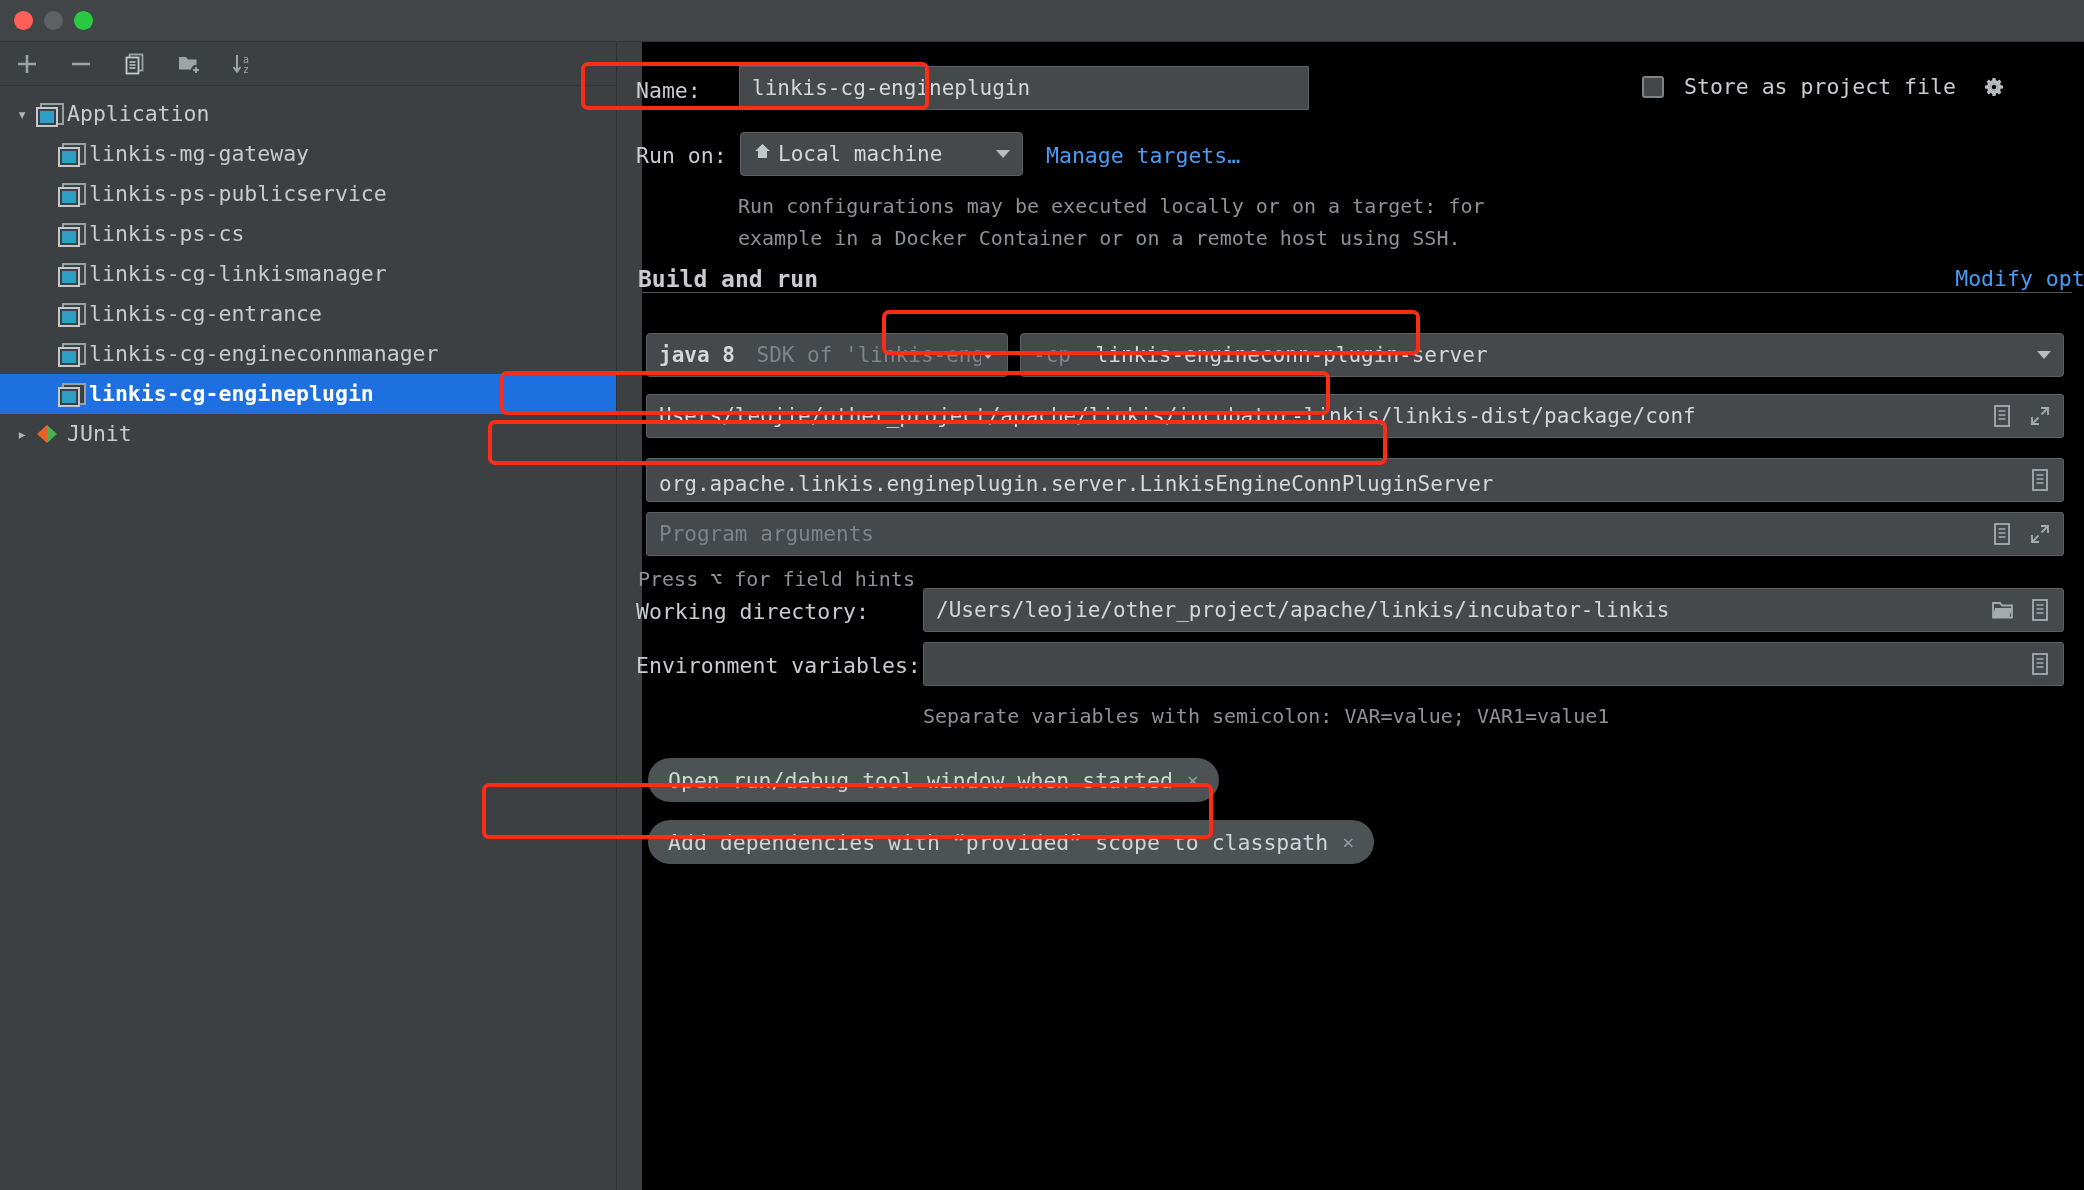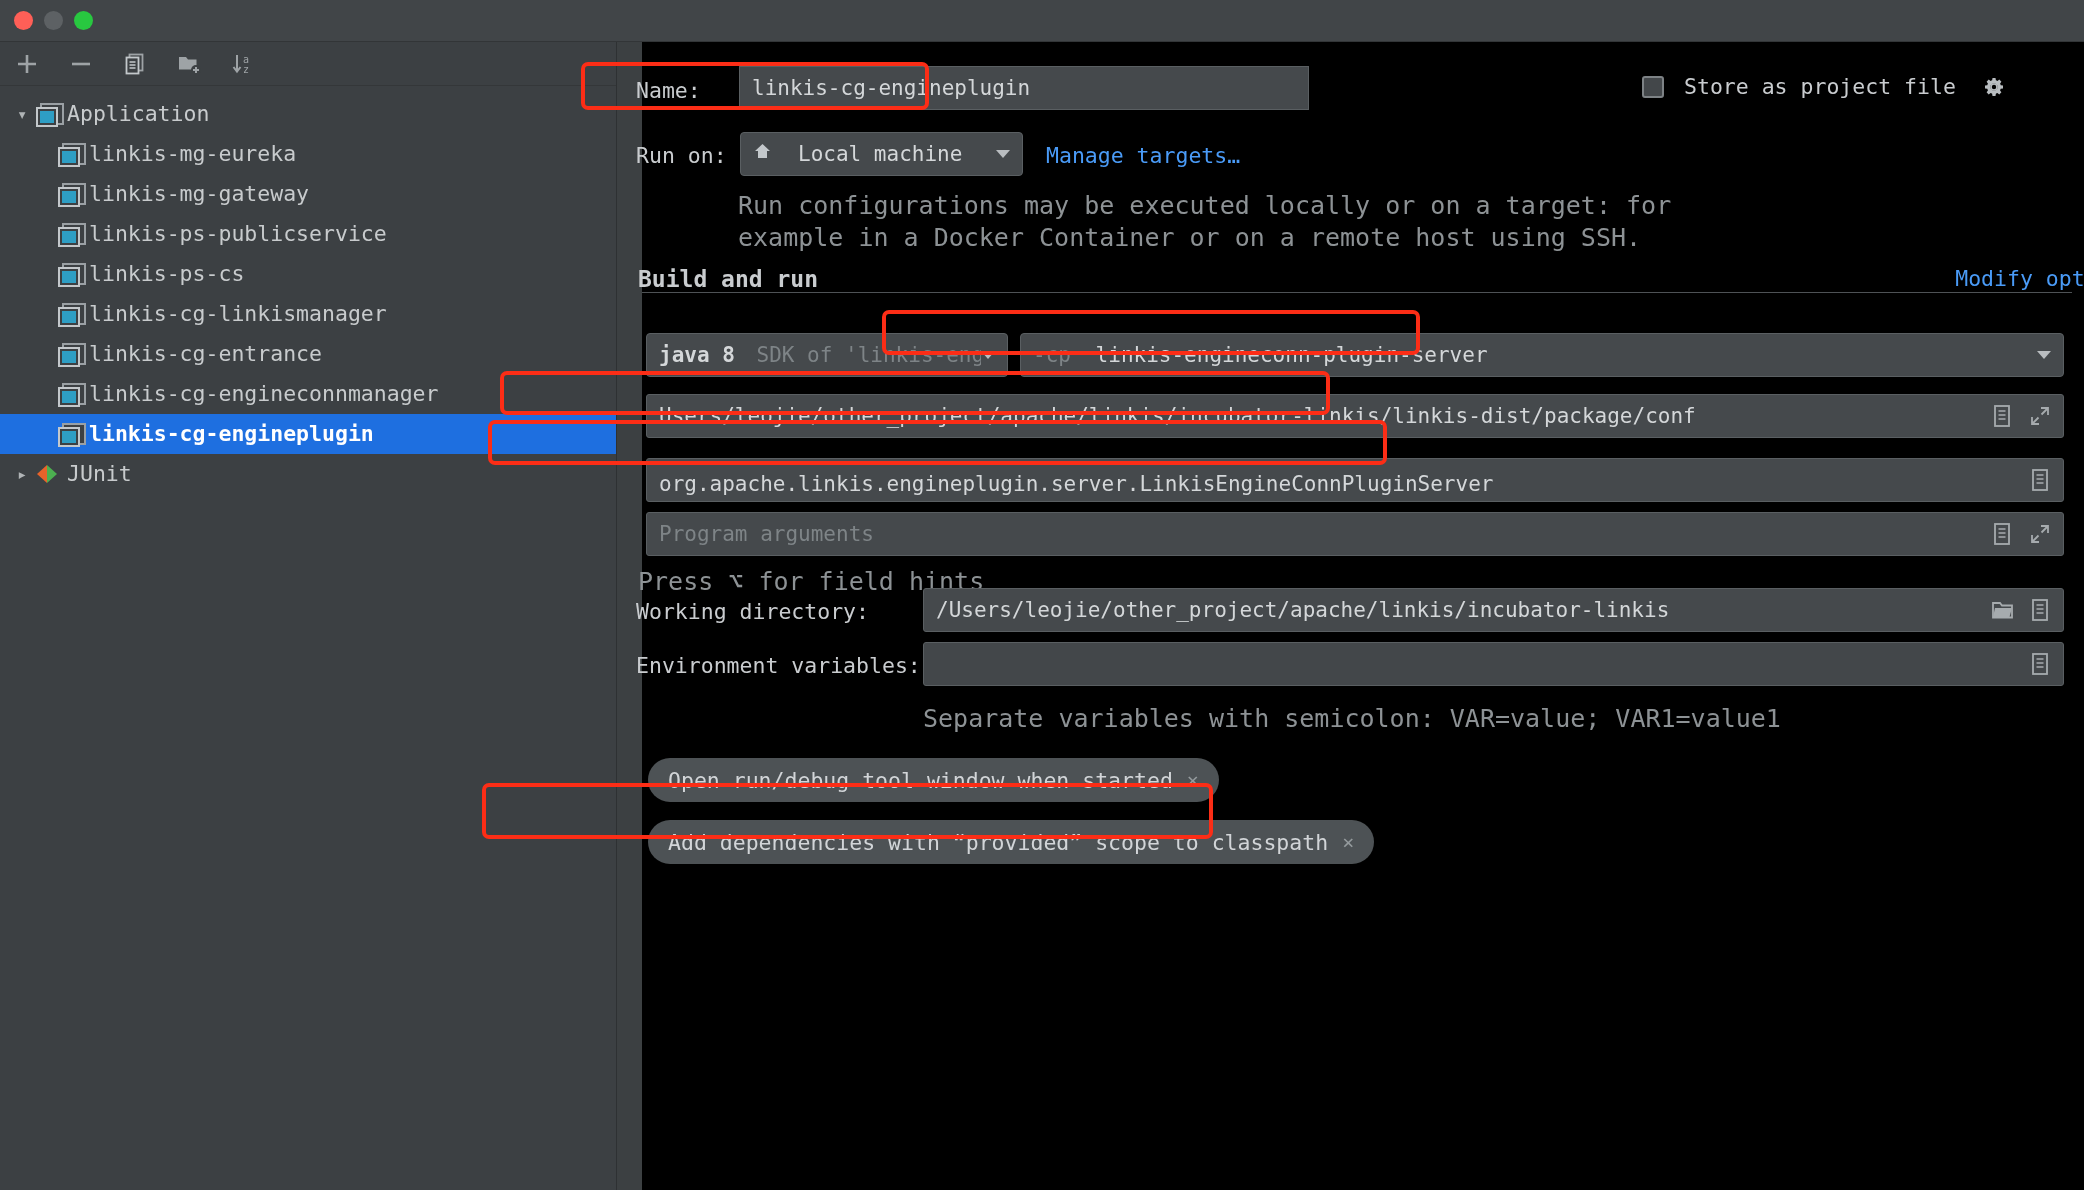--- a/index.html
+++ b/index.html
@@ -105,21 +105,21 @@
   .field.empty-look { background: #43474a; }
   .ph { color: #7e8487; }
 
   
   .hl {
     position: absolute; border: 4px solid #fc2d16; border-radius: 7px;
     pointer-events: none;
   }
 
   .link { color: #4a9bf7; font-size: 21.5px; }
-  .muted { color: #8d9295; font-size: 25px; }
+  .muted { color: #8d9295; font-size: 20px; }
 
   .divider { height: 1px; background: #4e5255; }
 
   .combo-arrow {
     width: 0; height: 0; border-left: 7px solid transparent;
     border-right: 7px solid transparent; border-top: 8px solid #b9bdc0;
   }
   .chev-down-sm {
     font-size: 17px; color: #4a9bf7;
   }
@@ -187,24 +187,20 @@
     </div>
 
     <div class="tree">
 
       <div class="tree-row root">
         <span class="chev">▾</span>
         <span class="app-icon"></span>
         <span class="tree-label">Application</span>
       </div>
 
-      <div class="tree-row child">
-        <span class="app-icon"></span>
-        <span class="tree-label">linkis-mg-eureka</span>
-      </div>
       <div class="tree-row child">
         <span class="app-icon"></span>
         <span class="tree-label">linkis-mg-gateway</span>
       </div>
       <div class="tree-row child">
         <span class="app-icon"></span>
         <span class="tree-label">linkis-ps-publicservice</span>
       </div>
       <div class="tree-row child">
         <span class="app-icon"></span>
@@ -253,21 +249,21 @@
             <path fill="#b9bdc0" d="M20 13.2v-2.4l-2.2-.4a6.2 6.2 0 00-.7-1.7l1.3-1.8-1.7-1.7-1.8 1.3a6.2 6.2 0 00-1.7-.7L12.8 3.6h-2.4l-.4 2.2a6.2 6.2 0 00-1.7.7L6.5 5.2 4.8 6.9l1.3 1.8a6.2 6.2 0 00-.7 1.7l-2.2.4v2.4l2.2.4c.16.6.4 1.17.7 1.7l-1.3 1.8 1.7 1.7 1.8-1.3c.53.3 1.1.54 1.7.7l.4 2.2h2.4l.4-2.2c.6-.16 1.17-.4 1.7-.7l1.8 1.3 1.7-1.7-1.3-1.8c.3-.53.54-1.1.7-1.7l2.2-.4z" opacity="0"></path>
             <path fill="#b9bdc0" d="M21 13.5v-3l-2.3-.37a7 7 0 00-.63-1.52l1.37-1.9-2.12-2.12-1.9 1.37a7 7 0 00-1.52-.63L13.5 3h-3l-.37 2.33a7 7 0 00-1.52.63l-1.9-1.37-2.12 2.12 1.37 1.9a7 7 0 00-.63 1.52L3 10.5v3l2.33.37c.14.53.35 1.04.63 1.52l-1.37 1.9 2.12 2.12 1.9-1.37c.48.28.99.49 1.52.63L10.5 21h3l.37-2.33a7 7 0 001.52-.63l1.9 1.37 2.12-2.12-1.37-1.9c.28-.48.49-.99.63-1.52L21 13.5zM12 15.6a3.6 3.6 0 110-7.2 3.6 3.6 0 010 7.2z"></path>
           </svg>
         </span>
       </div>
     </div>
 
     <div class="row" style="position:absolute; left:0; top:90px; width:1466px; height:46px;">
       <div class="lbl" style="position:absolute; left:-6px; top:11px;">Run on:</div>
       <div class="field" style="position:absolute; left:98px; top:0; width:283px; justify-content:space-between; border-radius:4px;">
-        <span style="display:flex; align-items:center; gap:26px;">
+        <span style="display:flex; align-items:center; gap:6px;">
           <span>
             <svg width="19" height="19" viewBox="0 0 19 19">
                 <path d="M9.5 2 L17 9 H14 V16 H5 V9 H2 Z" fill="#c3c8cb"></path>
               </svg>
           </span>
           <span>Local machine</span>
         </span>
         <span class="combo-arrow"></span>
       </div>
       <a class="link" style="position:absolute; left:404px; top:11px; text-decoration:none;">Manage targets…</a>

